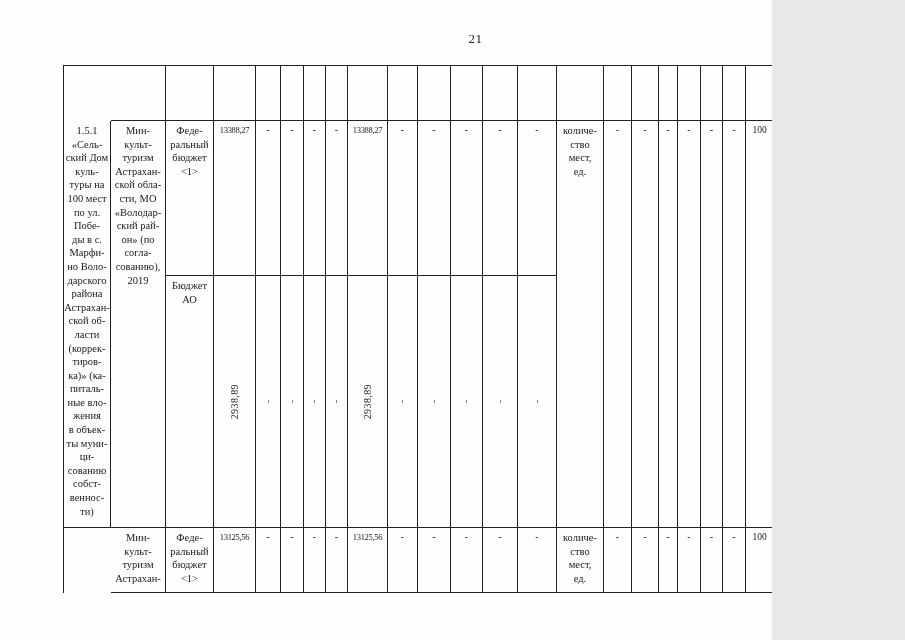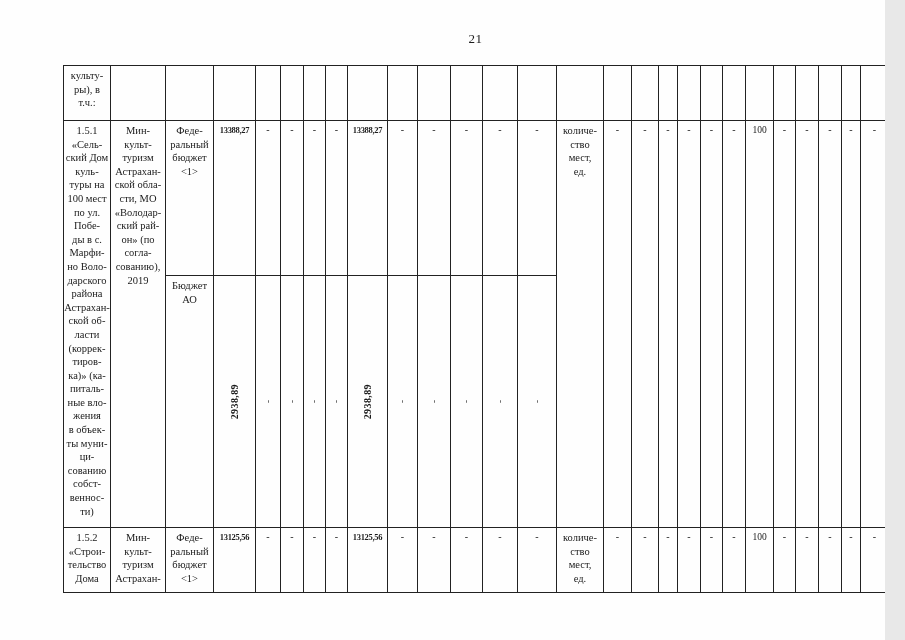--- a/index.html
+++ b/index.html
@@ -1,18 +1,18 @@
 <!DOCTYPE html>
 <html><head>
 <meta charset="utf-8">
 <style>
   html,body { margin:0; padding:0; background:#e8e8e8; }
   .page {
     position:relative;
-    width:885px; height:640px;
+    width:772px; height:640px;
     background:#fefefe;
     font-family:"Liberation Serif", serif;
     color:#1b1b1b;
     overflow:hidden;
   }
   .page-number {
     position:absolute;
     top:31px; left:63px; width:825px;
     text-align:center;
     font-size:13px;
@@ -39,21 +39,20 @@
     line-height:13.6px;
     white-space:pre-line;
     overflow:hidden;
   }
   .cell.num {
     font-size:8.5px;
     line-height:10px;
     padding-top:4px;
     letter-spacing:-0.3px;
     white-space:nowrap;
-    font-weight:bold;
   }
   .cell.dash {
     font-size:10px;
     line-height:11px;
     padding-top:3px;
   }
   .cell.val {
     font-size:9.5px;
     line-height:11px;
     padding-top:4px;
@@ -72,23 +71,20 @@
     white-space:nowrap;
   }
   .cell.rot.dash .txt { font-size:9px; letter-spacing:0; }
 </style>
 </head>
 <body>
 
 <div class="page">
   <div class="page-number">21</div>
   <div class="doc-table">
-      <div class="cell" style="grid-area: 1 / 1 / span 1 / span 1;"><span class="txt">культу-
-ры), в
-т.ч.:</span></div>
       <div class="cell" style="grid-area: 2 / 1 / span 2 / span 1;"><span class="txt">1.5.1
 «Сель-
 ский Дом
 куль-
 туры на
 100 мест
 по ул.
 Побе-
 ды в с.
 Марфи-
@@ -164,24 +160,20 @@
       <div class="cell dash" style="grid-area: 2 / 18 / span 2 / span 1;"><span class="txt">-</span></div>
       <div class="cell dash" style="grid-area: 2 / 19 / span 2 / span 1;"><span class="txt">-</span></div>
       <div class="cell dash" style="grid-area: 2 / 20 / span 2 / span 1;"><span class="txt">-</span></div>
       <div class="cell dash" style="grid-area: 2 / 21 / span 2 / span 1;"><span class="txt">-</span></div>
       <div class="cell val" style="grid-area: 2 / 22 / span 2 / span 1;"><span class="txt">100</span></div>
       <div class="cell dash" style="grid-area: 2 / 23 / span 2 / span 1;"><span class="txt">-</span></div>
       <div class="cell dash" style="grid-area: 2 / 24 / span 2 / span 1;"><span class="txt">-</span></div>
       <div class="cell dash" style="grid-area: 2 / 25 / span 2 / span 1;"><span class="txt">-</span></div>
       <div class="cell dash" style="grid-area: 2 / 26 / span 2 / span 1;"><span class="txt">-</span></div>
       <div class="cell dash" style="grid-area: 2 / 27 / span 2 / span 1;"><span class="txt">-</span></div>
-      <div class="cell" style="grid-area: 4 / 1 / span 1 / span 1;"><span class="txt">1.5.2
-«Строи-
-тельство
-Дома</span></div>
       <div class="cell" style="grid-area: 4 / 2 / span 1 / span 1;"><span class="txt">Мин-
 культ-
 туризм
 Астрахан-</span></div>
       <div class="cell" style="grid-area: 4 / 3 / span 1 / span 1;"><span class="txt">Феде-
 ральный
 бюджет
 &lt;1&gt;</span></div>
       <div class="cell num" style="grid-area: 4 / 4 / span 1 / span 1;"><span class="txt">13125,56</span></div>
       <div class="cell dash" style="grid-area: 4 / 5 / span 1 / span 1;"><span class="txt">-</span></div>

